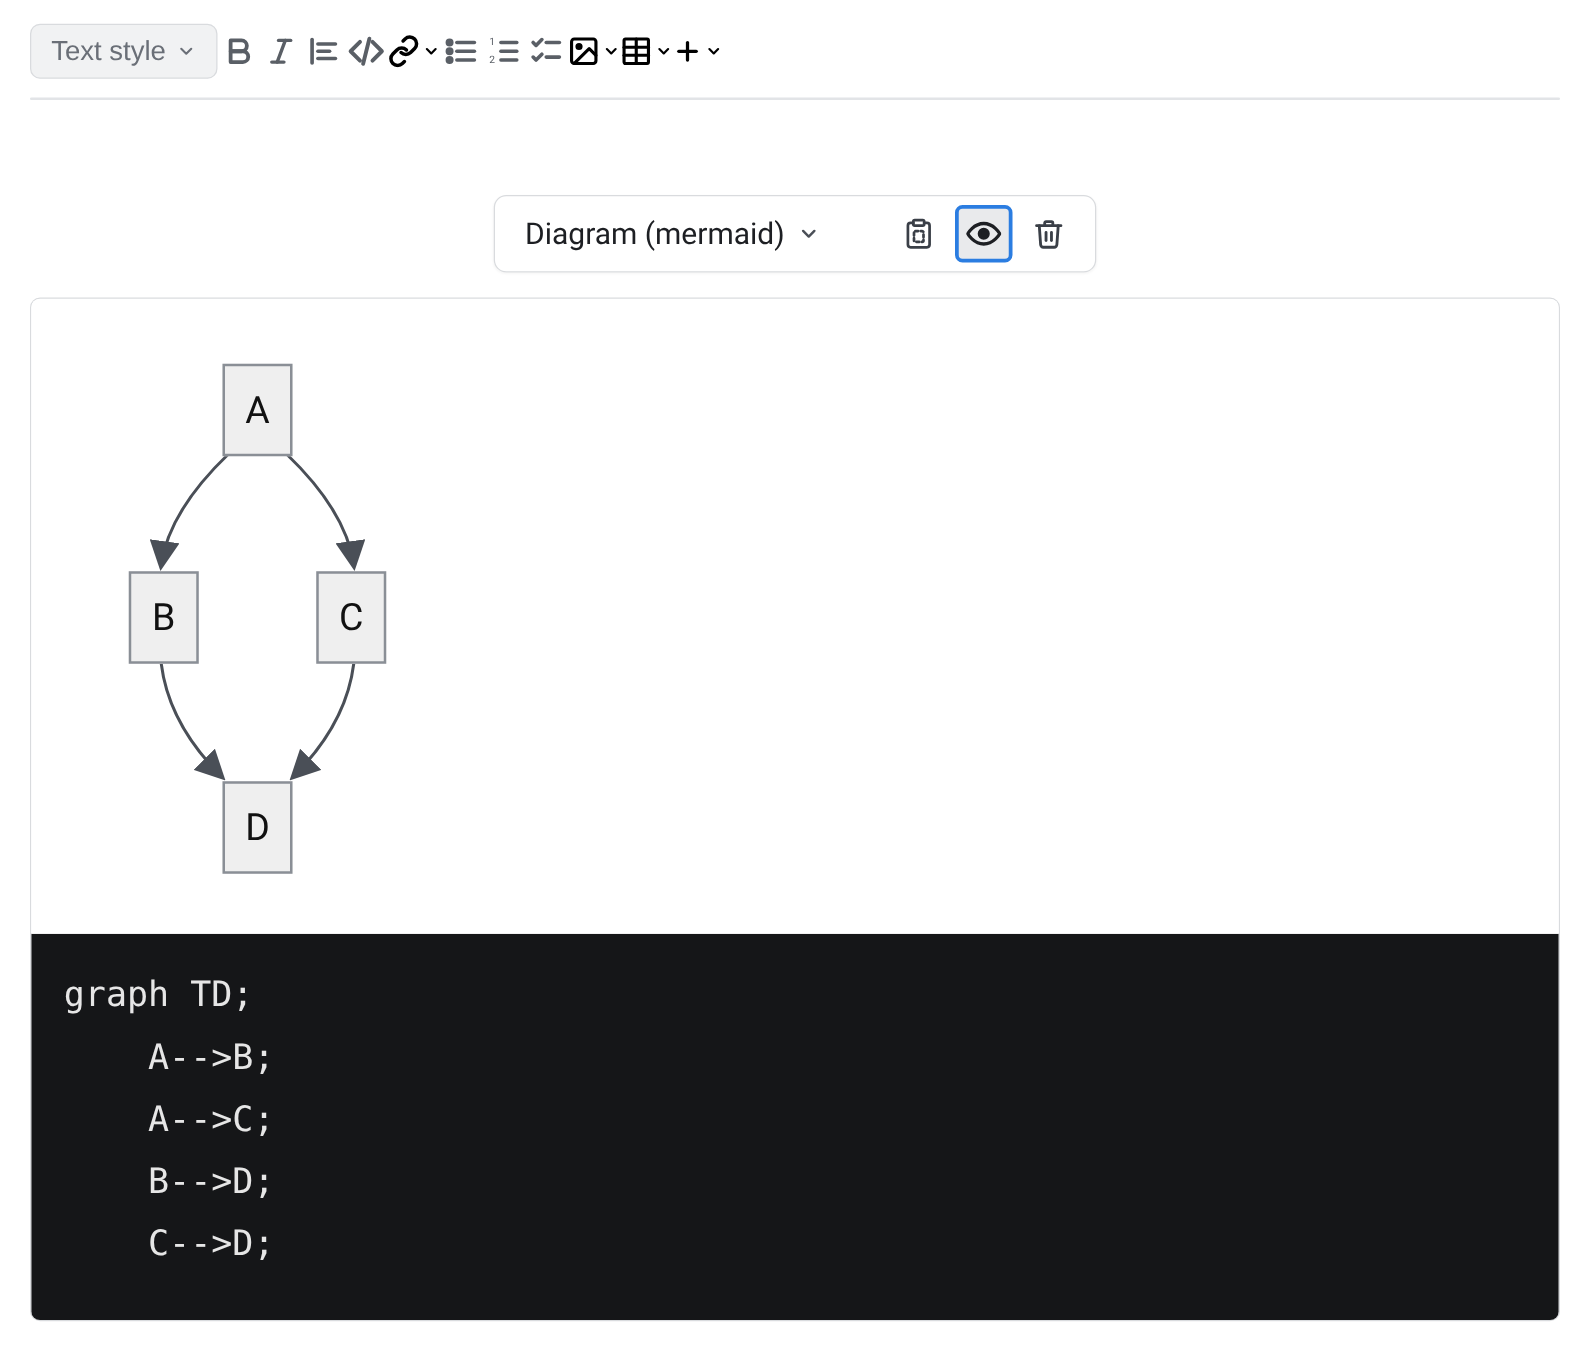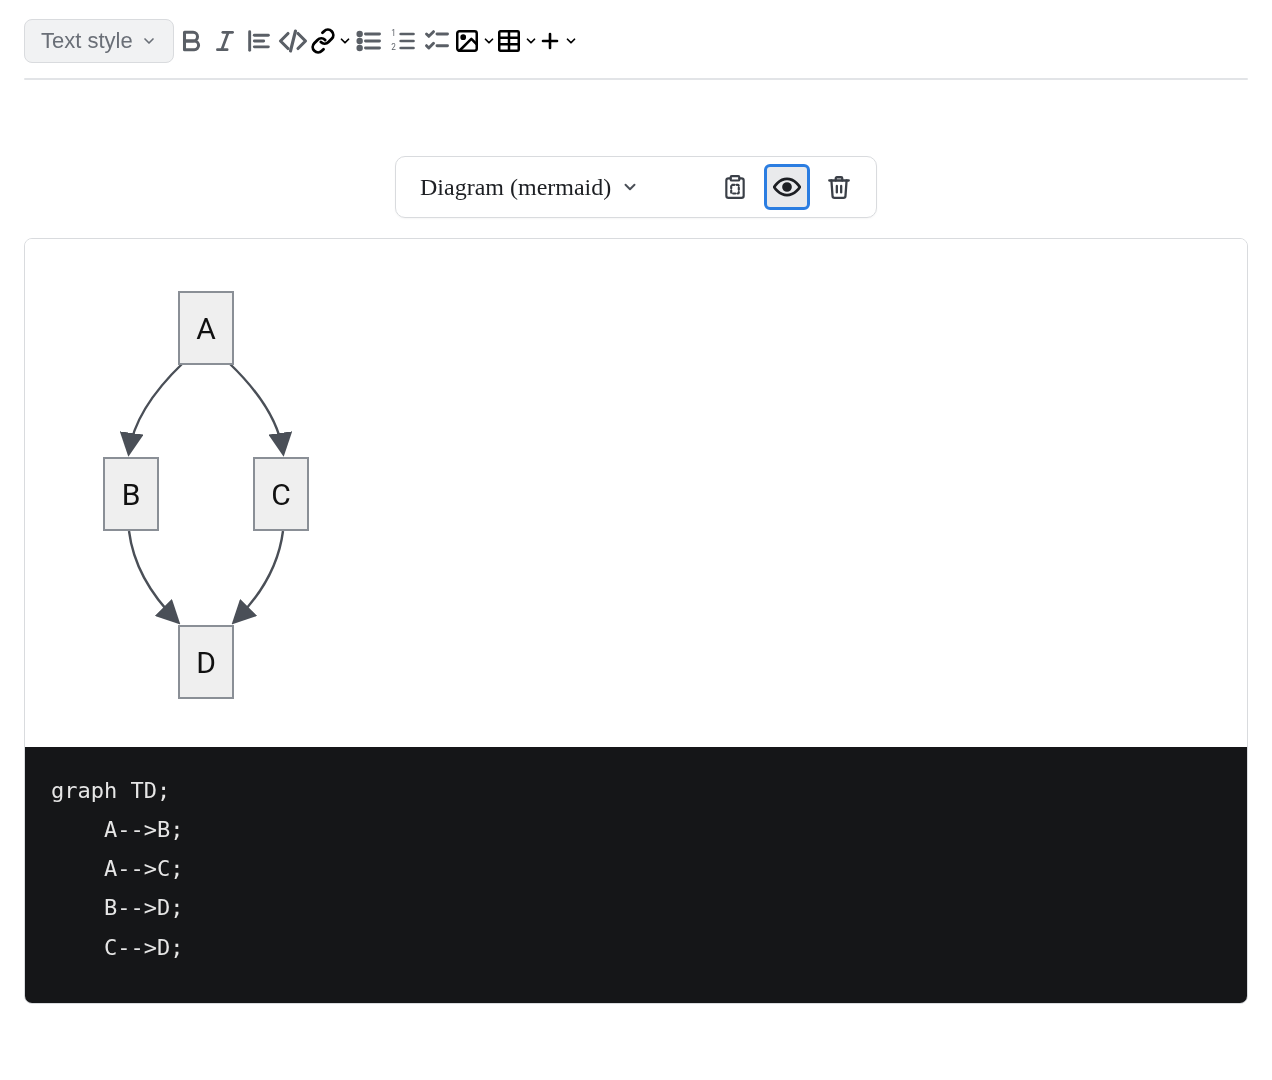--- a/index.html
+++ b/index.html
@@ -45,21 +45,20 @@
     padding: 0 14px;
     gap: 6px;
     box-shadow: 0 1px 2px rgba(0,0,0,0.04);
   }
   .block-type-btn {
     display: flex; align-items: center; gap: 10px;
     font-size: 24px;
     color: #1d1f23;
     padding: 6px 10px;
     cursor: pointer;
-    font-family: Liberation Serif, serif;
   }
   .block-btn {
     width: 46px; height: 46px;
     display: flex; align-items: center; justify-content: center;
     border-radius: 6px;
     cursor: pointer;
     color: #3a3f47;
   }
   .block-btn.active {
     background: #e9eaec;
@@ -84,21 +83,21 @@
     width: 56px; height: 74px;
     background: #efefef;
     border: 2px solid #8a8f96;
     display: flex; align-items: center; justify-content: center;
     font-size: 30px; font-weight: 400; color: #111;
   }
   .src-pane {
     background: #151618;
     color: #e6e6e6;
     font-family: ui-monospace, SFMono-Regular, Menlo, Consolas, monospace;
-    font-size: 22px;
+    font-size: 28px;
     padding: 24px 26px 36px;
     line-height: 1.78;
     white-space: pre;
   }
 </style>
 </head>
 <body>
 
 <div class="toolbar">
 

